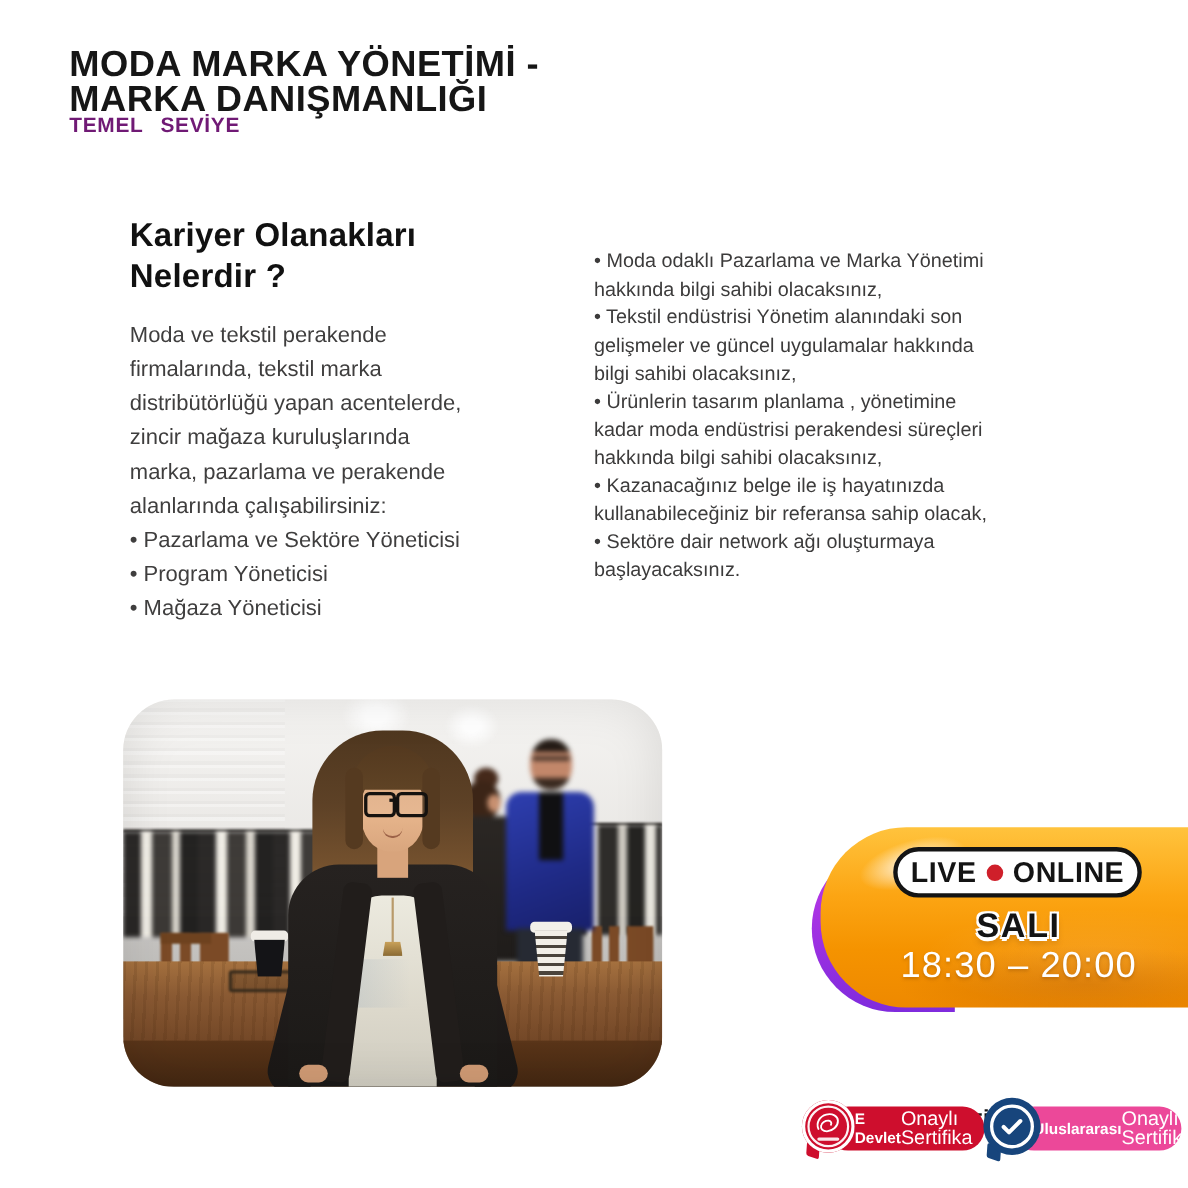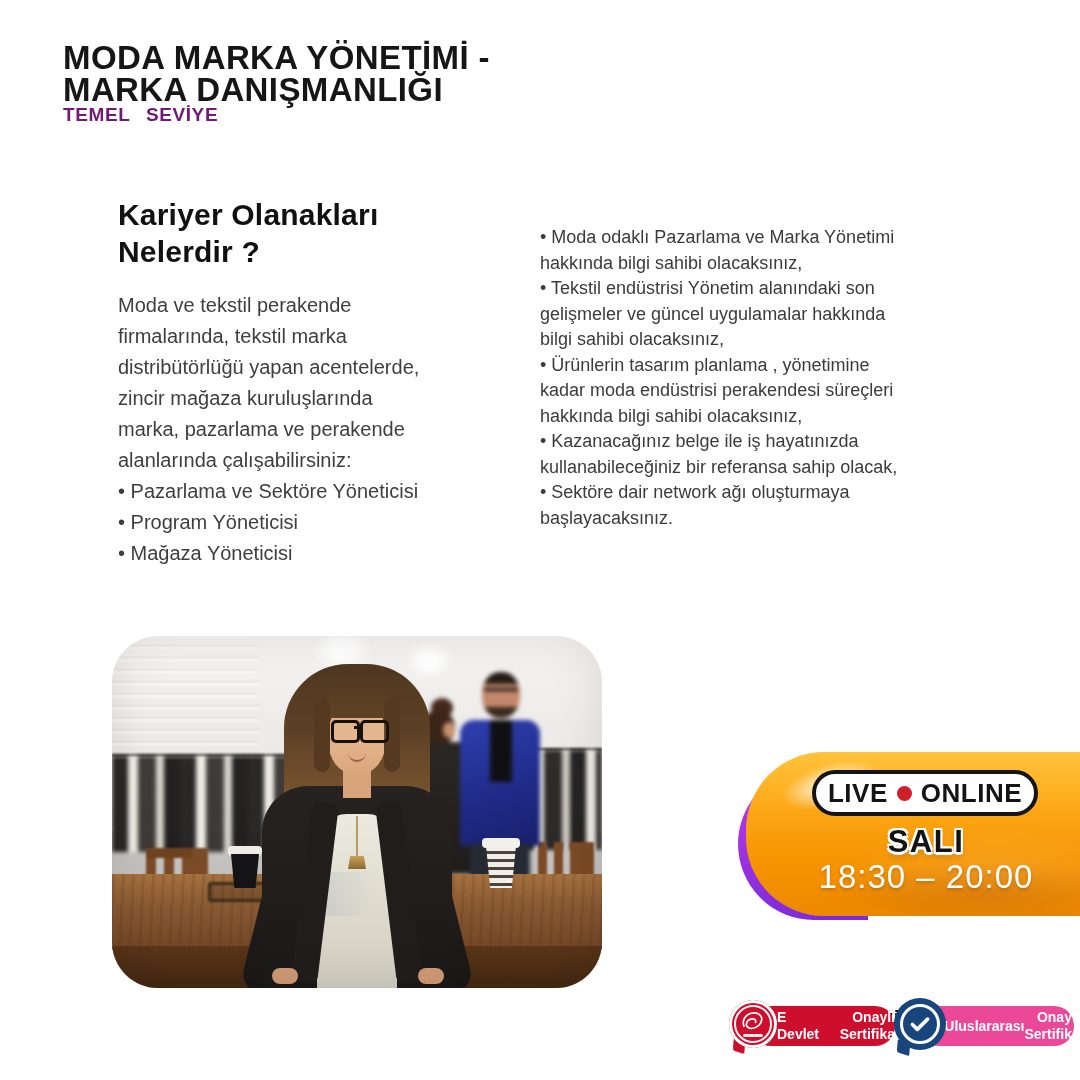--- a/index.html
+++ b/index.html
@@ -143,21 +143,21 @@
   .time{position:absolute;left:0;top:106px;width:360px;text-align:center;
       font-weight:400;font-size:33px;letter-spacing:1px;color:#ffffff;
       text-shadow:0 2px 3px rgba(120,60,0,.35);}
 
   
   .cert-title{left:816px;top:964px;font-size:21px;font-weight:800;color:#141414;letter-spacing:.5px;margin-top:44px;}
   .badge{position:absolute;}
   .badge .pillb{position:absolute;height:40px;border-radius:20px;box-sizing:border-box;
       display:flex;align-items:center;justify-content:center;}
   .badge .l1{color:#fff;font-weight:700;font-size:14px;line-height:17px;}
-  .badge .l2{color:#fff;font-weight:700;font-size:14px;line-height:17px;text-align:right;}
+  .badge .l2{color:#fff;font-weight:400;font-size:18px;line-height:17px;}
   .b-red{left:729px;top:1000px;width:166px;height:52px;}
   .b-red .pillb{left:22px;top:6px;width:144px;padding-left:26px;background:#ce0e2d;}
   .b-red .circ{position:absolute;left:0;top:0;width:48px;height:48px;border-radius:50%;
       background:#ce0e2d;box-shadow:0 0 0 3px #fff inset;}
   .b-red .ring{position:absolute;left:5px;top:5px;width:38px;height:38px;border-radius:50%;
       border:2px solid rgba(255,255,255,.95);box-sizing:border-box;}
   .b-red .tail{position:absolute;left:4px;top:40px;width:12px;height:12px;background:#ce0e2d;
       transform:rotate(18deg) skew(14deg);border-radius:2px;}
   .b-red svg{position:absolute;left:10px;top:8px;}
   .b-red .tinybar{position:absolute;left:14px;top:34px;width:20px;height:3px;border-radius:2px;

